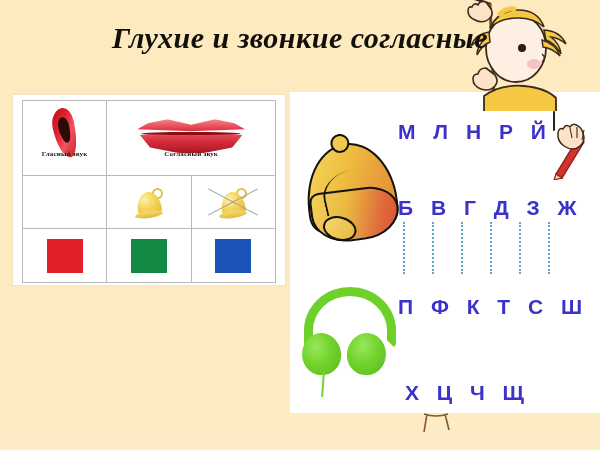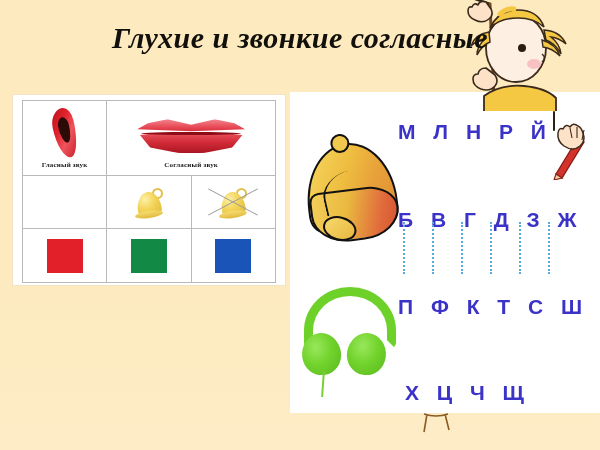--- a/index.html
+++ b/index.html
@@ -76,21 +76,21 @@
     text-align: center;
     position: relative;
   }
   .r1 { height: 74px; }
   .r2 { height: 52px; }
   .r3 { height: 53px; }
 
   .cell-label {
     position: absolute;
     left: 0;
-    bottom: 6px;
+    bottom: 17px;
     width: 100%;
     font-size: 7px;
     font-weight: bold;
     color: #1a1a1a;
     font-family: "Liberation Serif", serif;
     letter-spacing: 0.2px;
   }
 
   
   .mouth-vowel {
@@ -209,21 +209,21 @@
     position: absolute;
     font-family: "Liberation Sans", sans-serif;
     font-weight: bold;
     font-size: 21px;
     color: #3b32c8;
     letter-spacing: 6px;
     white-space: nowrap;
     margin-top: 16px;
   }
   #row-sonorant { left: 398px; top: 104px; }
-  #row-voiced   { left: 398px; top: 192px; }
+  #row-voiced   { left: 398px; top: 180px; }
   #row-voiceless{ left: 398px; top: 279px; }
   #row-always   { left: 405px; top: 365px; }
 
   
   #connectors {
     position: absolute;
     left: 398px;
     top: 222px;
     width: 180px;
     height: 52px;

